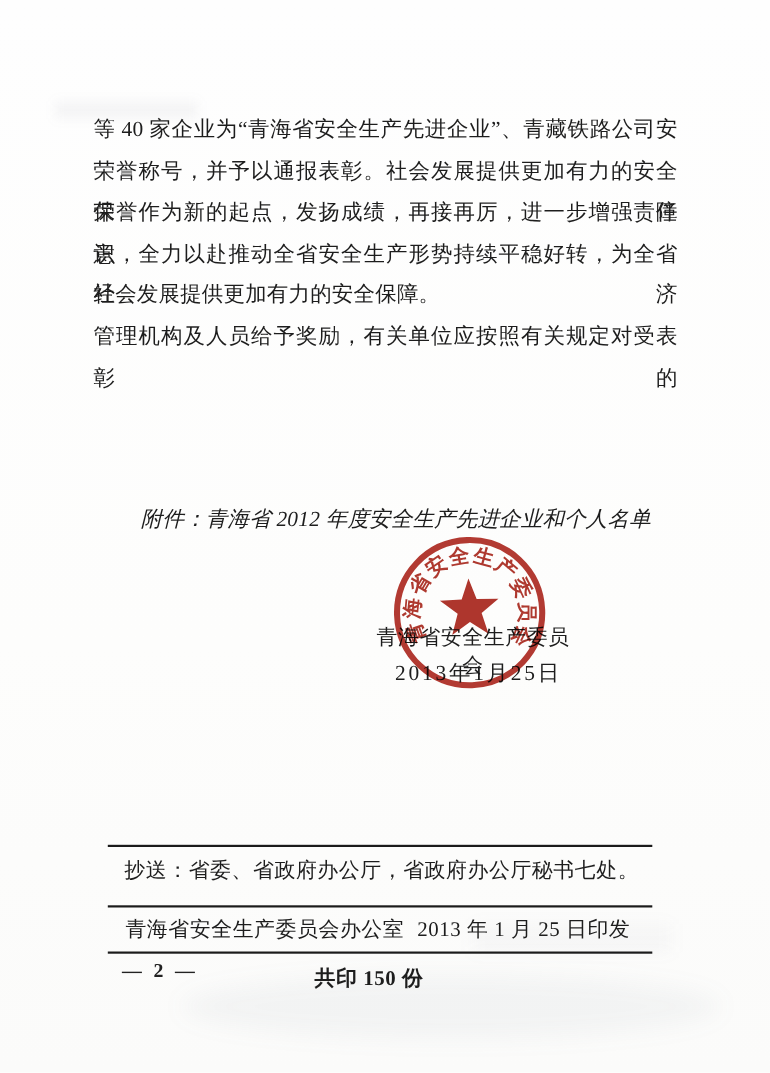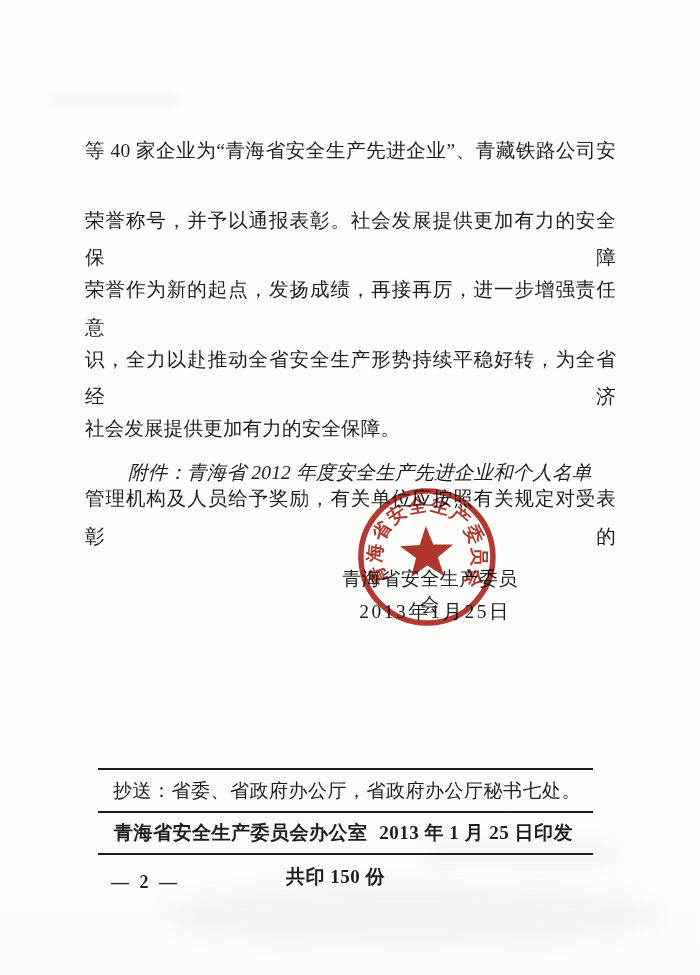--- a/index.html
+++ b/index.html
@@ -14,21 +14,21 @@
   .smudge{position:absolute;pointer-events:none;}
   .smudge-a{left:50px;top:92px;width:130px;height:16px;background:rgba(110,110,125,.06);filter:blur(5px);}
   .smudge-b{left:165px;top:886px;width:490px;height:58px;background:rgba(95,105,125,.055);filter:blur(10px);border-radius:50%;}
   .smudge-c{left:430px;top:840px;width:180px;height:26px;background:rgba(100,110,130,.04);filter:blur(7px);}
 
   
   .body-text{position:absolute;left:85px;top:100px;width:531px;}
   .docline{
     font-size:19.5px;line-height:37.6px;height:37.6px;
     text-align:justify;text-align-last:justify;text-justify:inter-character;
-    letter-spacing:.2px;white-space:normal;overflow:visible;margin-top:32px;
+    letter-spacing:.2px;white-space:normal;overflow:visible;
   }
   .docline.last{text-align-last:left;}
   .docline.indent{text-indent:40px;}
 
   .attachment{
     position:absolute;left:85px;top:460px;width:531px;box-sizing:border-box;
     padding-left:43px;font-size:19.5px;line-height:26px;letter-spacing:.2px;font-style:italic;
   }
 
   .sig-org{
@@ -42,22 +42,22 @@
 
   .seal{
     position:absolute;left:352px;top:484px;width:150px;height:150px;
     mix-blend-mode:multiply;opacity:.9;transform:rotate(-2deg);
   }
 
   
   .footer{position:absolute;left:98px;top:768px;width:495px;font-size:19px;}
   .rule{border:0;border-top:2.5px solid #1b1b1b;margin:0;}
   .rule.thin{border-top-width:2px;}
-  .cc-line{padding:8px 0 7px 15px;letter-spacing:.5px;}
-  .issuer-row{display:flex;justify-content:space-between;align-items:flex-end;padding:7px 20px 7px 16px;font-weight:700;letter-spacing:.5px;}
+  .cc-line{padding:8px 0 19px 15px;letter-spacing:.5px;}
+  .issuer-row{display:flex;justify-content:space-between;align-items:flex-end;padding:7px 20px 7px 16px;font-weight:400;letter-spacing:.5px;}
   .copies{text-align:center;padding:9px 20px 0 0;font-weight:600;letter-spacing:.5px;}
 
   .pagenum{
     position:absolute;left:111px;top:872px;font-size:18px;font-weight:700;
     letter-spacing:3px;color:#222;
   }
 </style>
 </head>
 <body>
 

